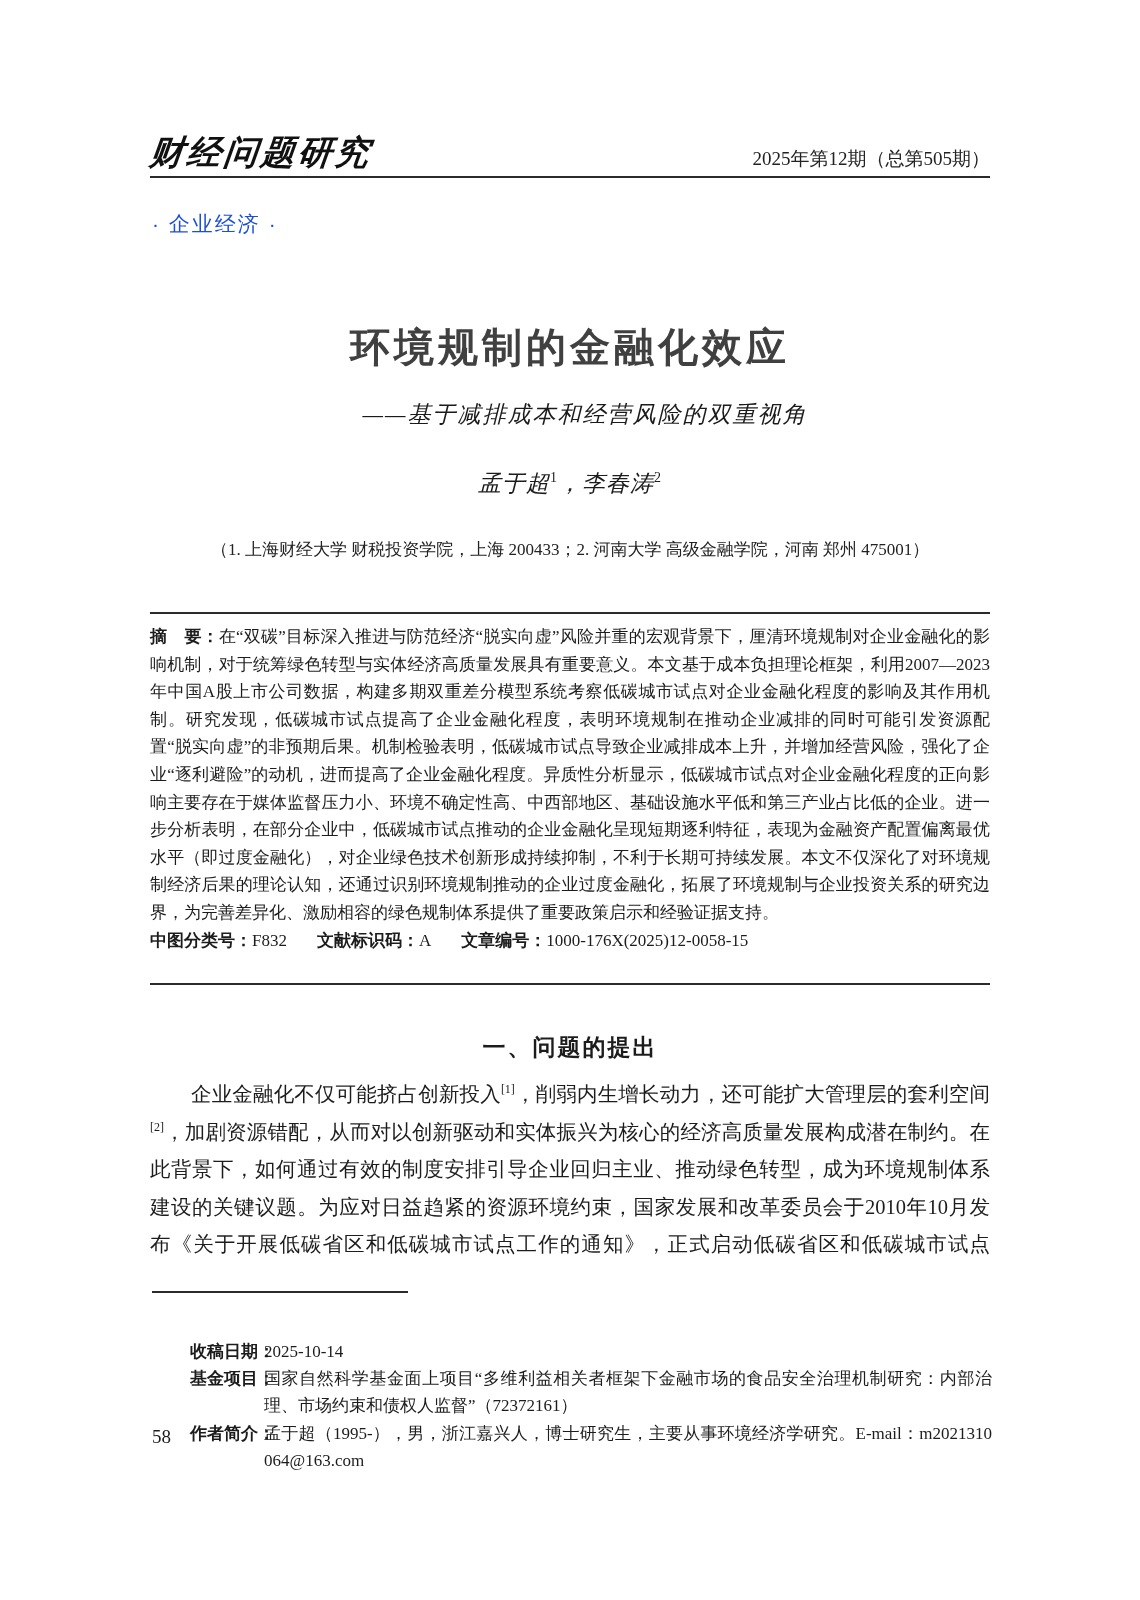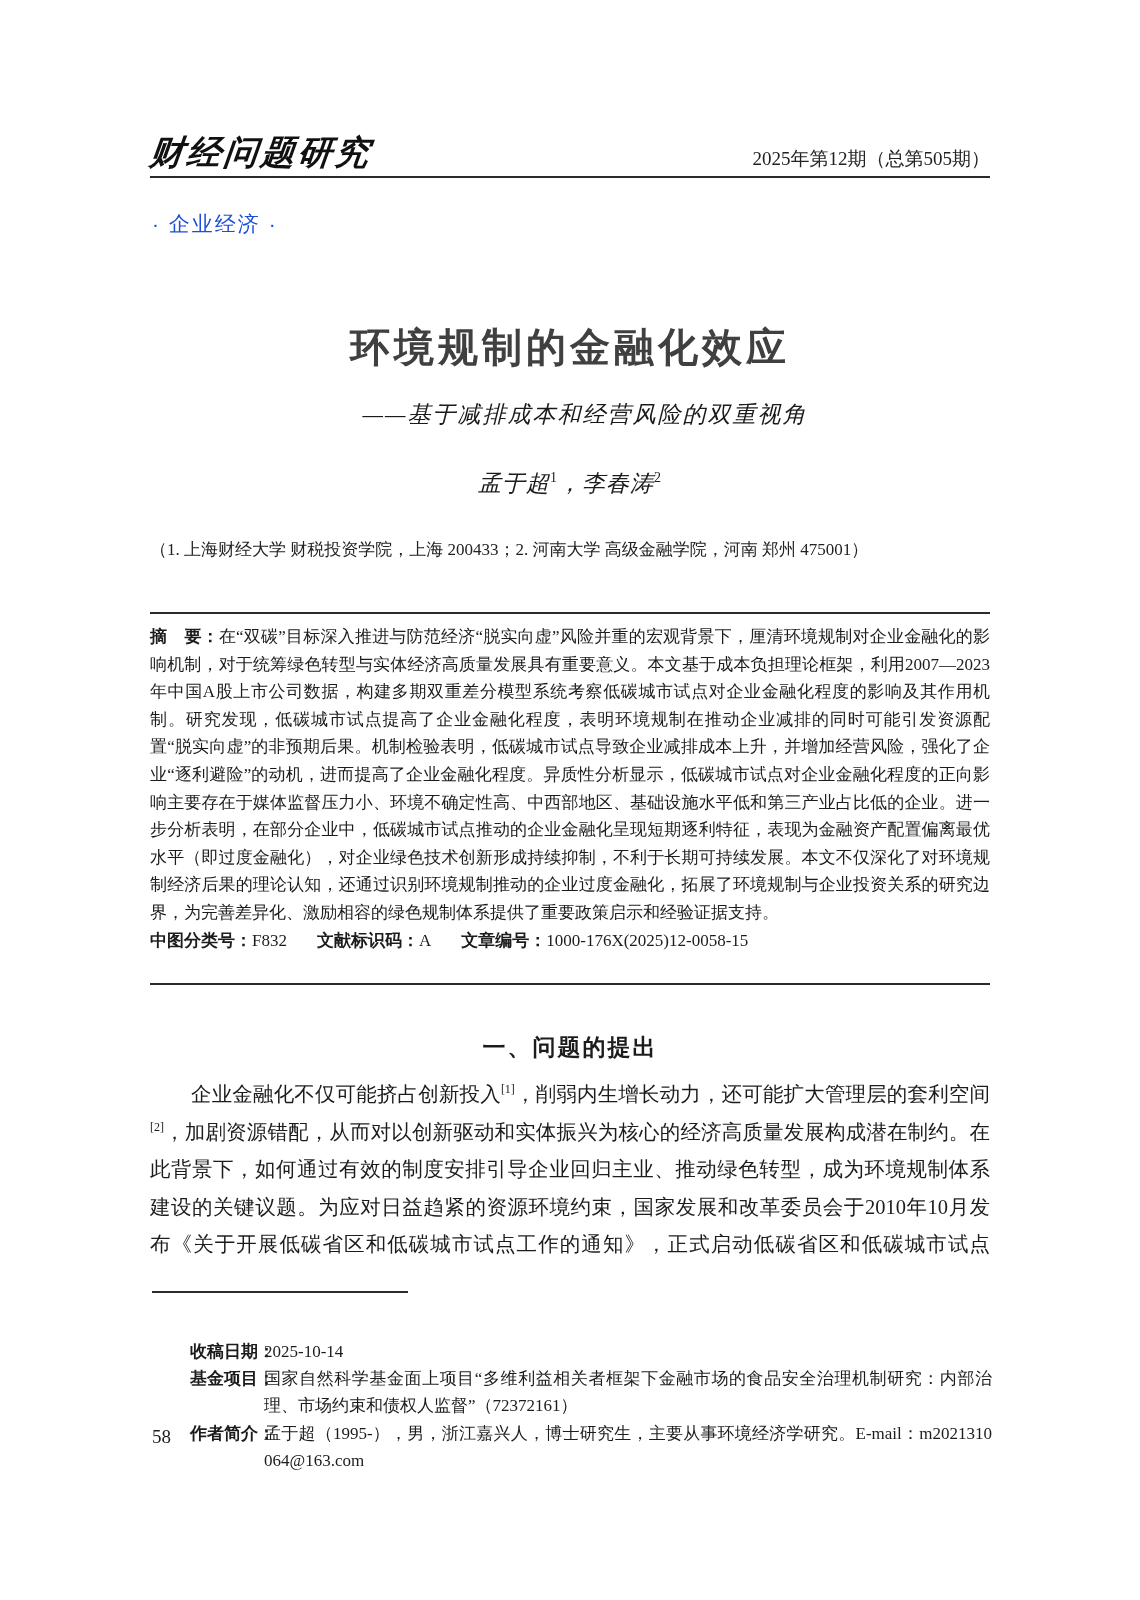--- a/index.html
+++ b/index.html
@@ -71,21 +71,21 @@
     top: 468px; left: 150px; width: 840px;
     text-align: center;
     font-style: italic;
     font-size: 23px;
     letter-spacing: 1px;
   }
   .authors sup { font-size: 14px; font-style: normal; }
   .affiliation {
     position: absolute;
     top: 538px; left: 150px; width: 840px;
-    text-align: left;
+    text-align: center;
     font-size: 17px;
     color: #222;
   }
 
   
   .abstract-block {
     position: absolute;
     top: 612px; left: 150px; width: 840px; height: 373px;
     border-top: 2px solid #2b2b2b;
     border-bottom: 2px solid #2b2b2b;

